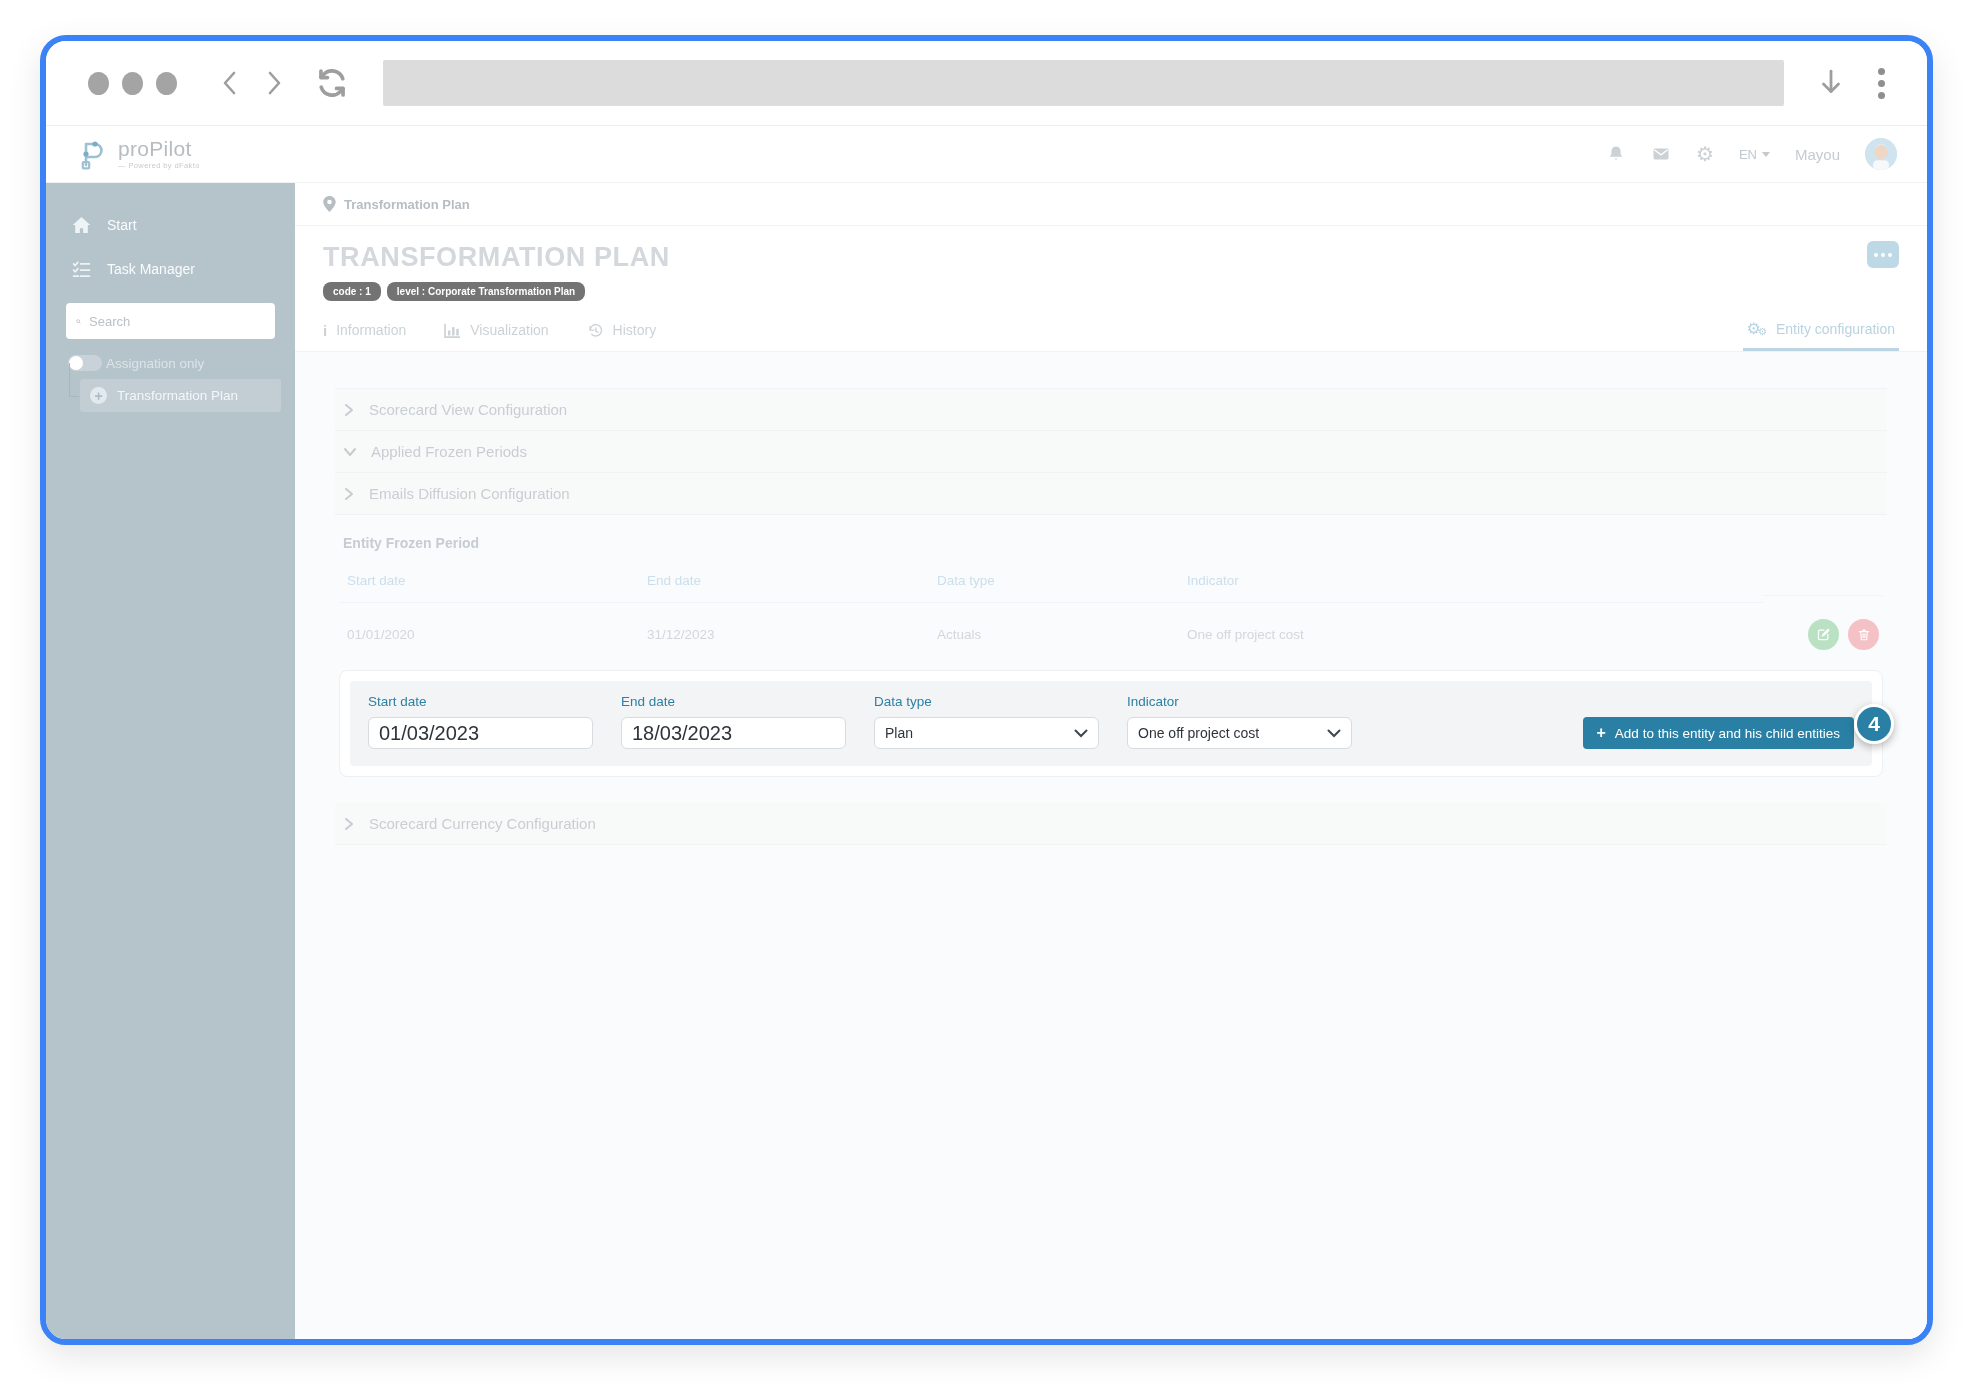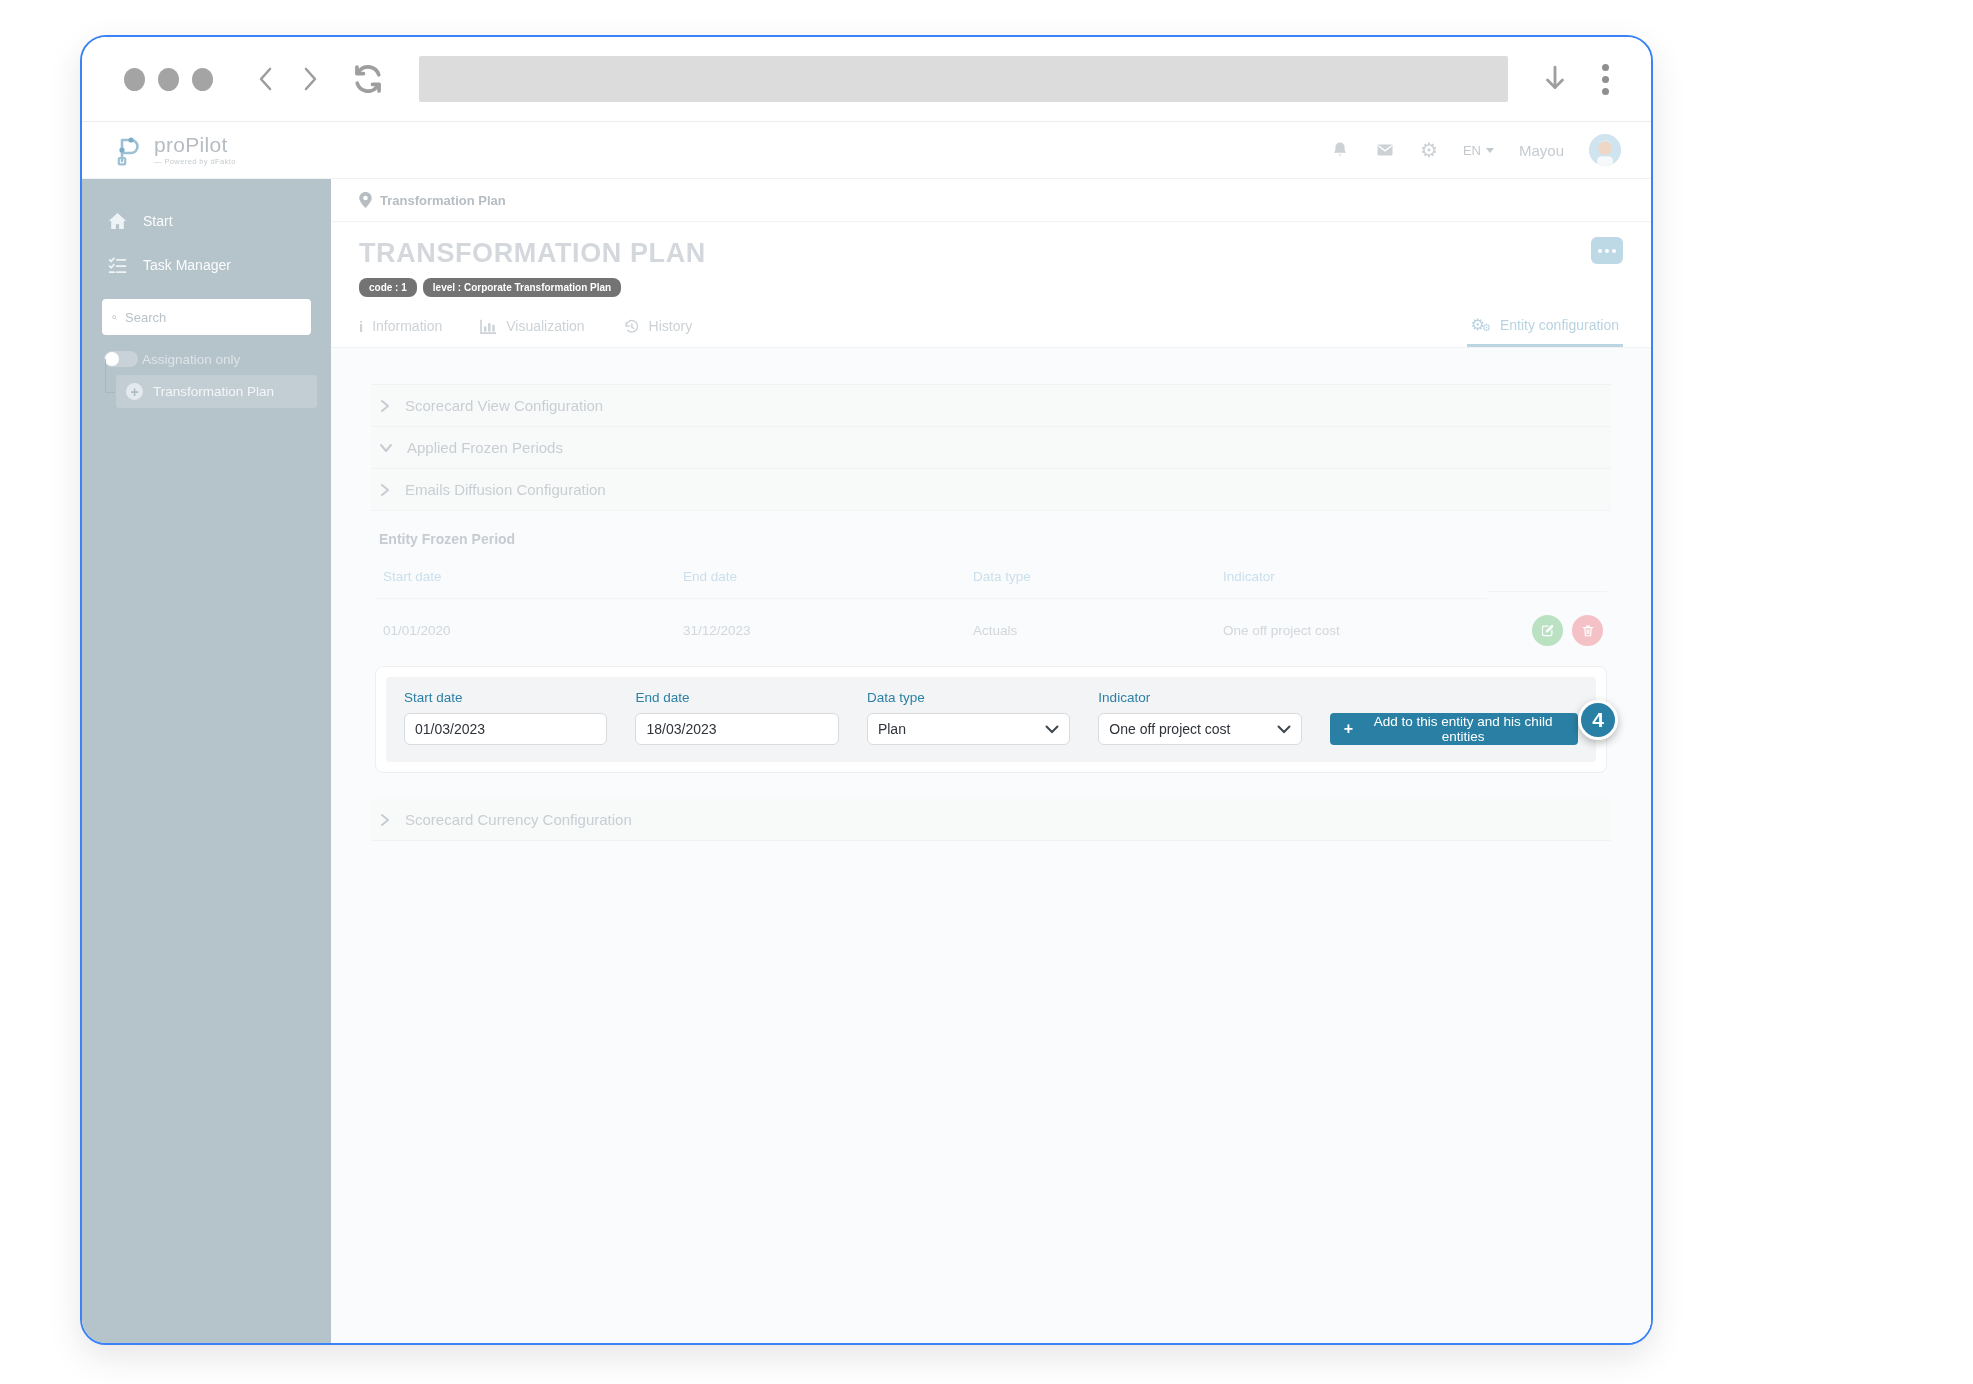--- a/index.html
+++ b/index.html
@@ -1,20 +1,20 @@
 <!DOCTYPE html>
 <html><head>
 <meta charset="utf-8">
 <style>
   * { box-sizing: border-box; margin: 0; padding: 0; }
   html,body { width:1973px; height:1384px; background:#ffffff; font-family:"Liberation Sans", sans-serif; }
 
-  .window { position:absolute; left:40px; top:35px; width:1573px; height:1310px;
-    background:#fff; border:2px solid #3b82f6; border-radius:26px;
-    box-shadow:0 12px 34px rgba(0,0,0,.10); overflow:hidden; display:flex; flex-direction:column;margin-left:40px; }
+  .window { position:absolute; left:40px; top:35px; width:1893px; height:1310px;
+    background:#fff; border:6px solid #3b82f6; border-radius:26px;
+    box-shadow:0 12px 34px rgba(0,0,0,.10); overflow:hidden; display:flex; flex-direction:column; }
 
   
   .chrome { height:84px; flex:0 0 84px; display:flex; align-items:center; padding:0 42px; background:#fff; }
   .dots { display:flex; gap:13px; }
   .dot { width:21px; height:23px; border-radius:50%; background:#a4a4a4; }
   .navsvg { stroke:#9e9e9e; fill:none; stroke-width:2.6; stroke-linecap:round; stroke-linejoin:round; }
   .chrome .back { margin-left:42px; } .chrome .fwd { margin-left:22px; } .chrome .refresh { margin-left:30px; }
   .addressbar { flex:1; height:46px; background:#dcdcdc; border-radius:2px; margin-left:34px; margin-right:34px; }
   .chrome .dl { margin-right:34px; }
   .kebab { display:flex; flex-direction:column; gap:5px; }
@@ -86,21 +86,21 @@
   .fz-actions { display:flex; justify-content:flex-end; gap:9px; padding-right:4px; }
   .act-btn { width:31px; height:31px; border-radius:50%; display:flex; align-items:center; justify-content:center; }
   .act-edit { background:#b9e1c2; }
   .act-del { background:#f3c1c6; }
 
   
   .form-card { position:relative; margin:4px 0 16px; background:#fff; border:1px solid #edeff0; border-radius:8px; padding:10px; }
   .form-strip { background:#f2f4f5; border-radius:4px; padding:13px 18px 17px; display:flex; align-items:flex-end; gap:28px; }
   .field { width:225px; display:flex; flex-direction:column; }
   .field label { font-size:13.5px; color:#2c80a4; margin-bottom:8px; }
-  .field input { height:32px; border:1px solid #d8dcdf; border-radius:6px; background:#fff; padding:0 10px; font-size:14px; color:#2f343a; font-family:"Liberation Sans",sans-serif; outline:none; }
+  .field input { height:32px; border:1px solid #d8dcdf; border-radius:6px; background:#fff; padding:0 10px; font-size:20px; color:#2f343a; font-family:"Liberation Sans",sans-serif; outline:none; }
   .selectbox { height:32px; border:1px solid #d8dcdf; border-radius:6px; background:#fff; padding:0 10px; font-size:14px; color:#2f343a; display:flex; align-items:center; justify-content:space-between; }
   .add-btn { margin-left:auto; height:32px; background:#2a80a4; color:#fff; border:none; border-radius:4px; font-size:13.5px; padding:0 14px; display:flex; align-items:center; gap:9px; font-family:"Liberation Sans",sans-serif; }
   .add-btn .plus { font-size:16px; font-weight:700; line-height:1; }
   .step-badge { position:absolute; right:-12px; top:50%; transform:translateY(-50%); width:40px; height:40px; border-radius:50%;
     background:#2a80a4; color:#fff; font-size:21px; font-weight:700; display:flex; align-items:center; justify-content:center;
     border:3px solid #fff; box-shadow:0 3px 8px rgba(0,0,0,.28); }
 </style>
 </head>
 <body>
 

